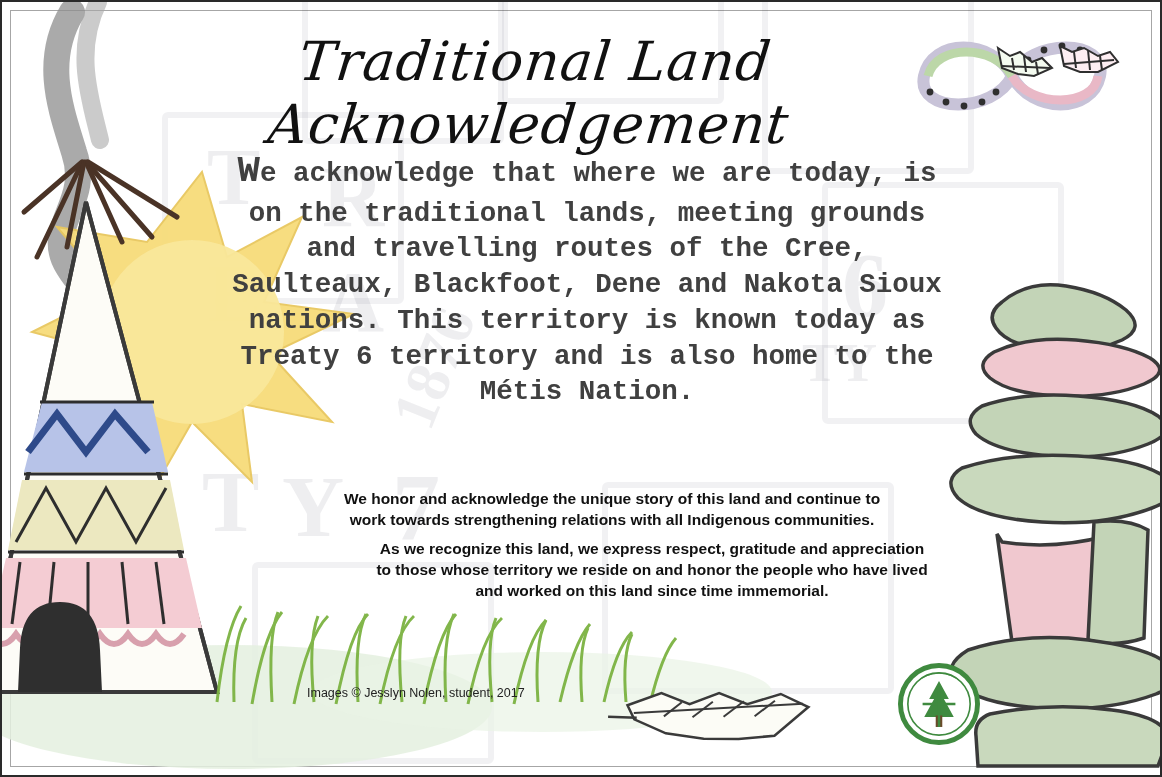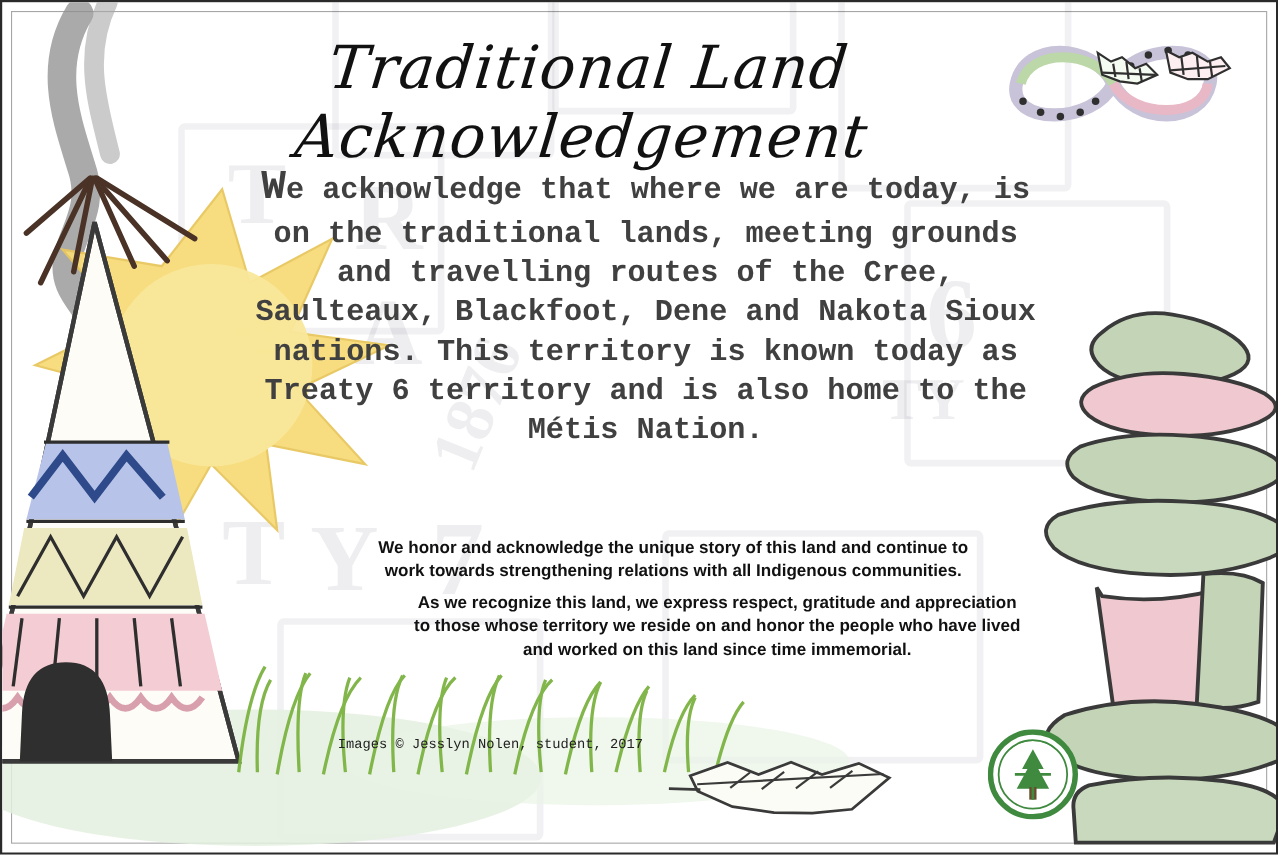--- a/index.html
+++ b/index.html
@@ -103,22 +103,22 @@
     line-height: 1.35;
   }
   #small1 { left: 330px; top: 400px; width: 560px; }
   #small2 { left: 330px; top: 487px; width: 560px; }
   #small3 { left: 330px; top: 537px; width: 560px; margin-left: 40px; }
 
   
   .credit {
     position: absolute;
     left: 305px;
-    top: 668px;
-    font-family: Liberation Mono, monospace;
+    top: 684px;
+    font-family: Liberation Sans, sans-serif;
     font-size: 12.5px;
     color: #222;
   }
 
   
   .logo {
     position: absolute;
     right: 180px;
     bottom: 30px;
     width: 82px;

